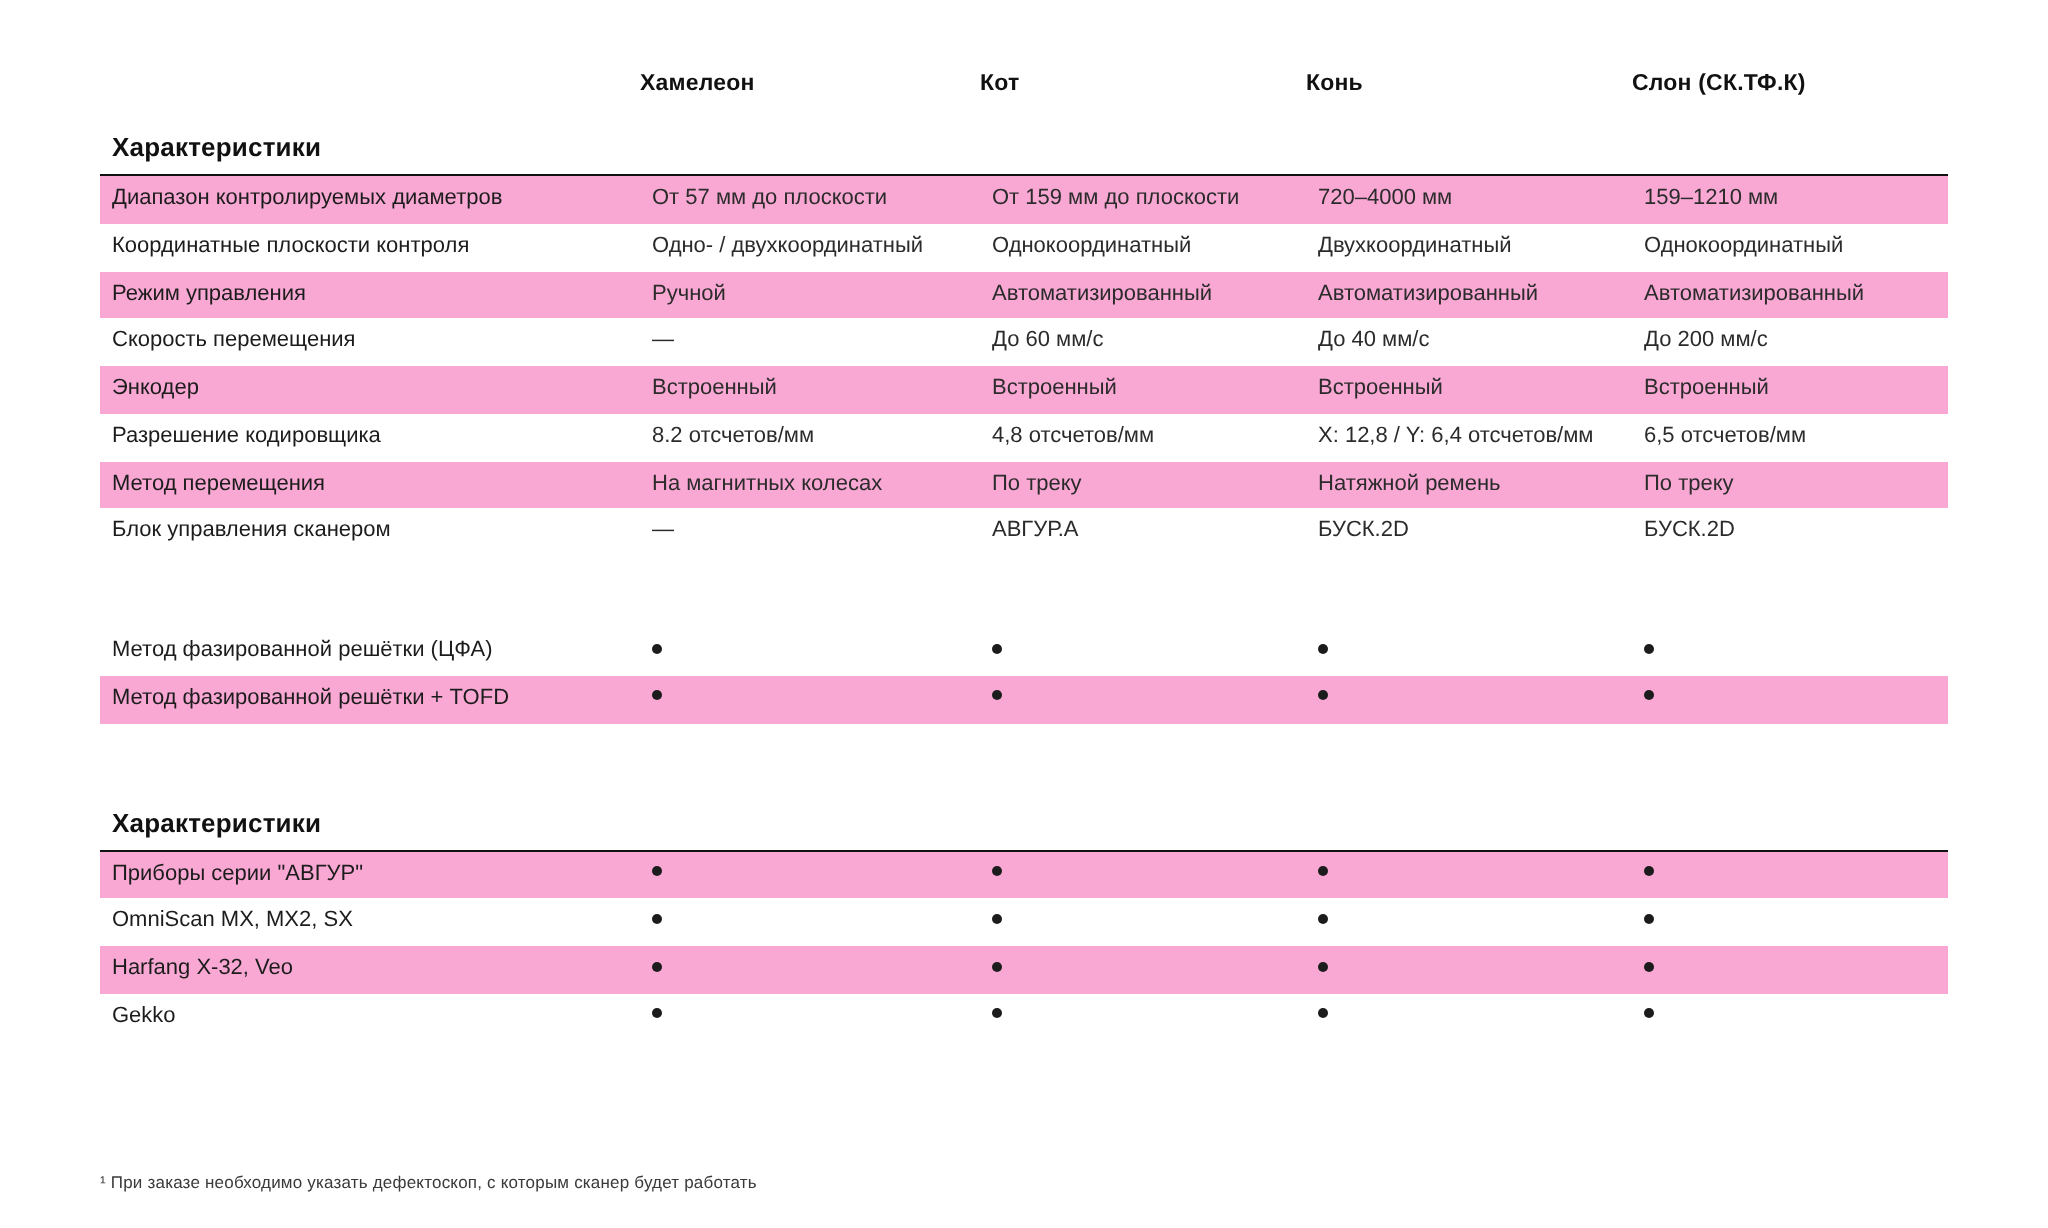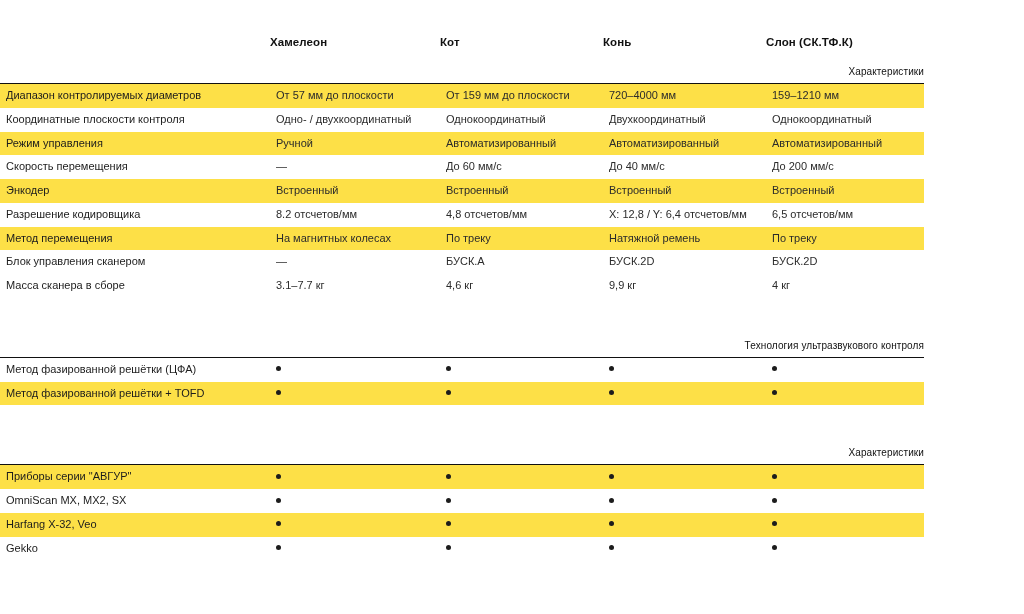--- a/index.html
+++ b/index.html
@@ -18,58 +18,58 @@
     position: relative;
     width: 1024px;
     height: 614px;
     box-sizing: border-box;
     padding: 0;
   }
   table.spec {
     border-collapse: collapse;
     table-layout: fixed;
     width: 924px;
+    margin-left: 50px;
   }
   table.spec col.c0 { width: 270px; }
   table.spec col.c1 { width: 170px; }
   table.spec col.c2 { width: 163px; }
   table.spec col.c3 { width: 163px; }
   table.spec col.c4 { width: 158px; }
 
   .col-head {
     font-size: 11.5px;
     font-weight: bold;
     color: #111;
     padding: 0 0 12px 0;
     text-align: left;
     vertical-align: bottom;
     letter-spacing: 0.1px;
   }
   .col-head.first { }
 
   tr.section-title td {
-    font-size: 10px;
-    font-weight: normal;
+    font-size: 13px;
+    font-weight: bold;
     color: #111;
     padding: 6px 0 6px 6px;
     border-bottom: 1.6px solid #111;
     letter-spacing: 0.1px;
-    text-align: right;
   }
 
   tr.data td {
     font-size: 11px;
     color: #2b2b2b;
     padding: 5px 6px 5px 6px;
     vertical-align: middle;
     line-height: 1.25;
     border-bottom: none;
   }
   tr.data.shaded td {
-    background: #fde047;
+    background: #f9a8d4;
   }
   tr.data td.first {
     color: #1c1c1c;
   }
   .dot {
     display: inline-block;
     width: 5px;
     height: 5px;
     border-radius: 50%;
     background: #1c1c1c;
@@ -167,39 +167,29 @@
       <tr class="data shaded">
         <td class="first">Метод перемещения</td>
         <td>На магнитных колесах</td>
         <td>По треку</td>
         <td>Натяжной ремень</td>
         <td>По треку</td>
       </tr>
       <tr class="data">
         <td class="first">Блок управления сканером</td>
         <td>—</td>
-        <td>БУСК.А</td>
+        <td>АВГУР.А</td>
         <td>БУСК.2D</td>
         <td>БУСК.2D</td>
-      </tr>
-      <tr class="data">
-        <td class="first">Масса сканера в сборе</td>
-        <td>3.1–7.7 кг</td>
-        <td>4,6 кг</td>
-        <td>9,9 кг</td>
-        <td>4 кг</td>
       </tr>
 
       <tr>
           <td colspan="5" class="gap-small"></td>
         </tr>
 
-      <tr class="section-title">
-        <td colspan="5">Технология ультразвукового контроля</td>
-      </tr>
 
       <tr class="data">
         <td class="first">Метод фазированной решётки (ЦФА)</td>
         <td class="dotcell"><span class="dot"></span></td>
         <td class="dotcell"><span class="dot"></span></td>
         <td class="dotcell"><span class="dot"></span></td>
         <td class="dotcell"><span class="dot"></span></td>
       </tr>
       <tr class="data shaded">
         <td class="first">Метод фазированной решётки + TOFD</td>
@@ -242,14 +232,15 @@
         <td class="first">Gekko</td>
         <td class="dotcell"><span class="dot"></span></td>
         <td class="dotcell"><span class="dot"></span></td>
         <td class="dotcell"><span class="dot"></span></td>
         <td class="dotcell"><span class="dot"></span></td>
       </tr>
 
     </tbody>
   </table>
 
+  <div class="footnote">¹ При заказе необходимо указать дефектоскоп, с которым сканер будет работать</div>
 
 </div>
 
 </body></html>

